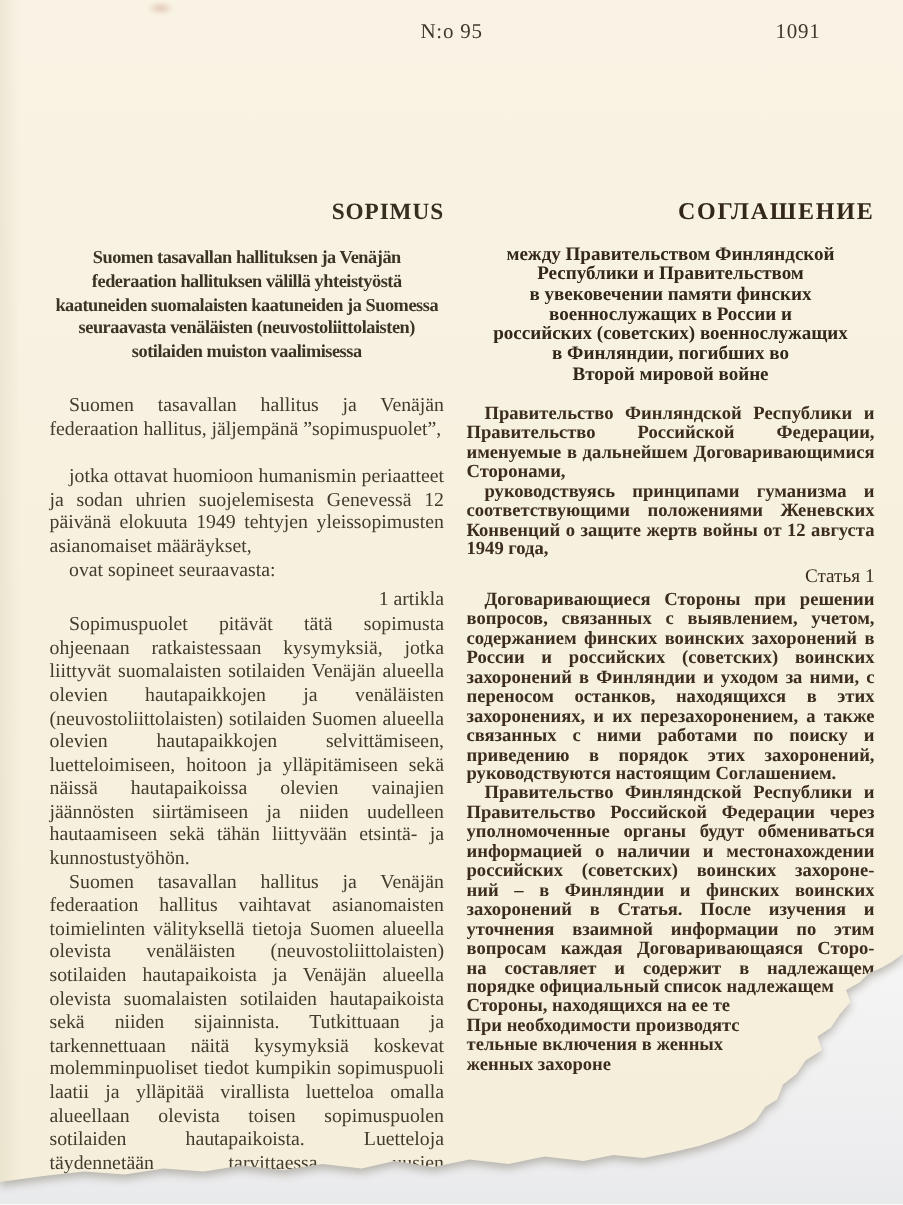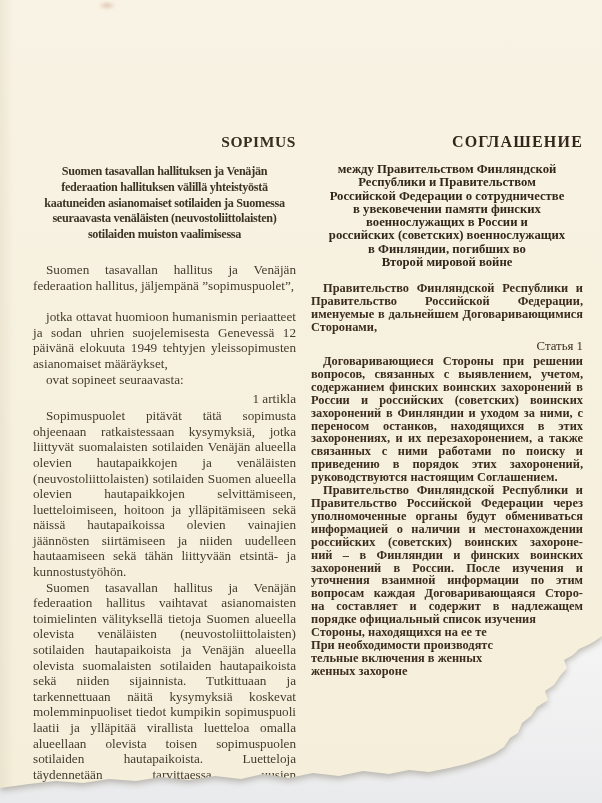--- a/index.html
+++ b/index.html
@@ -81,67 +81,71 @@
 </style>
 </head>
 <body>
 
 <div class="scan">
   <div class="paper-shadow-wrap">
     <div class="paper">
       <div class="edge-shade"></div>
       <div class="smudge"></div>
 
+      <div class="page-header">
+        <span class="issue">N:o 95</span>
+        <span class="pagenum">1091</span>
+      </div>
 
       <div class="columns">
 
         <div class="col col-fi">
           <div class="col-title">SOPIMUS</div>
           <div class="subtitle">
             <div class="sub-line">Suomen tasavallan hallituksen ja Venäjän</div>
             <div class="sub-line">federaation hallituksen välillä yhteistyöstä</div>
-            <div class="sub-line">kaatuneiden asianomaiset sotilaiden ja Suomessa</div>
+            <div class="sub-line">kaatuneiden suomalaisten kaatuneiden ja Suomessa</div>
             <div class="sub-line">seuraavasta venäläisten (neuvostoliittolaisten)</div>
             <div class="sub-line">sotilaiden muiston vaalimisessa</div>
           </div>
           <p class="para p1-fi">Suomen tasavallan hallitus ja Venäjän federaation hallitus, jäljempänä ”sopimuspuolet”,</p>
           <p class="para p2-fi">jotka ottavat huomioon humanismin periaatteet ja sodan uhrien suojelemisesta Genevessä 12 päivänä elokuuta 1949 tehtyjen yleissopimusten asianomaiset määräykset,</p>
           <p class="para">ovat sopineet seuraavasta:</p>
           <div class="art-heading">1 artikla</div>
           <p class="para">Sopimuspuolet pitävät tätä sopimusta ohjeenaan ratkaistessaan kysymyksiä, jotka liittyvät suomalaisten sotilaiden Venäjän alueella olevien hautapaikkojen ja venäläisten (neuvostoliittolaisten) sotilaiden Suomen alueella olevien hautapaikkojen selvittämiseen, luetteloimiseen, hoitoon ja ylläpitämiseen sekä näissä hautapaikoissa olevien vainajien jäännösten siirtämiseen ja niiden uudelleen hautaamiseen sekä tähän liittyvään etsintä- ja kunnostustyöhön.</p>
           <p class="para">Suomen tasavallan hallitus ja Venäjän federaation hallitus vaihtavat asianomaisten toimielinten välityksellä tietoja Suomen alueella olevista venäläisten (neuvostoliittolaisten) sotilaiden hautapaikoista ja Venäjän alueella olevista suomalaisten sotilaiden hautapaikoista sekä niiden sijainnista. Tutkittuaan ja tarkennettuaan näitä kysymyksiä koskevat molemminpuoliset tiedot kumpikin sopimuspuoli laatii ja ylläpitää virallista luetteloa omalla alueellaan olevista toisen sopimuspuolen sotilaiden hautapaikoista. Luetteloja täydennetään tarvittaessa uusien hautapaikkalöytöjen johdosta.</p>
         </div>
 
         <div class="col col-ru">
           <div class="col-title">СОГЛАШЕНИЕ</div>
           <div class="subtitle">
             <div class="sub-line">между Правительством Финляндской</div>
             <div class="sub-line">Республики и Правительством</div>
-            <div class="sub-line">Российской Федерации о сотрудничестве</div>
             <div class="sub-line">в увековечении памяти финских</div>
             <div class="sub-line">военнослужащих в России и</div>
             <div class="sub-line">российских (советских) военнослужащих</div>
             <div class="sub-line">в Финляндии, погибших во</div>
             <div class="sub-line">Второй мировой войне</div>
           </div>
           <p class="para p1-ru">Правительство Финляндской Республики и Правительство Российской Федерации, именуемые в дальнейшем Договаривающимися Сторонами,</p>
+          <p class="para">руководствуясь принципами гуманизма и соответствующими положениями Женевских Конвенций о защите жертв войны от 12 августа 1949 года,</p>
           <div class="art-heading">Статья 1</div>
           <p class="para">Договаривающиеся Стороны при решении вопросов, связанных с выявлением, учетом, содержанием финских воинских захоронений в России и российских (советских) воинских захоронений в Финляндии и уходом за ними, с переносом останков, находящихся в этих захоронениях, и их перезахоронением, а также связанных с ними работами по поиску и приведению в порядок этих захоронений, руководствуются настоящим Соглашением.</p>
           <div class="torn-par">
             <span class="torn-line full first">Правительство Финляндской Республики и</span>
             <span class="torn-line full">Правительство Российской Федерации через</span>
             <span class="torn-line full">уполномоченные органы будут обмениваться</span>
             <span class="torn-line full">информацией о наличии и местонахождении</span>
             <span class="torn-line full">российских (советских) воинских захороне-</span>
             <span class="torn-line full">ний – в Финляндии и финских воинских</span>
-            <span class="torn-line full">захоронений в России. После изучения и</span>
+            <span class="torn-line full">захоронений в Статья. После изучения и</span>
             <span class="torn-line full">уточнения взаимной информации по этим</span>
             <span class="torn-line full">вопросам каждая Договаривающаяся Сторо-</span>
             <span class="torn-line full">на составляет и содержит в надлежащем</span>
-            <span class="torn-line">порядке официальный список изучения</span>
+            <span class="torn-line">порядке официальный список надлежащем</span>
             <span class="torn-line">Стороны, находящихся на ее те</span>
             <span class="torn-line">При необходимости производятс</span>
             <span class="torn-line">тельные включения в женных</span>
             <span class="torn-line">женных захороне</span>
           </div>
         </div>
 
       </div>
     </div>
   </div>

